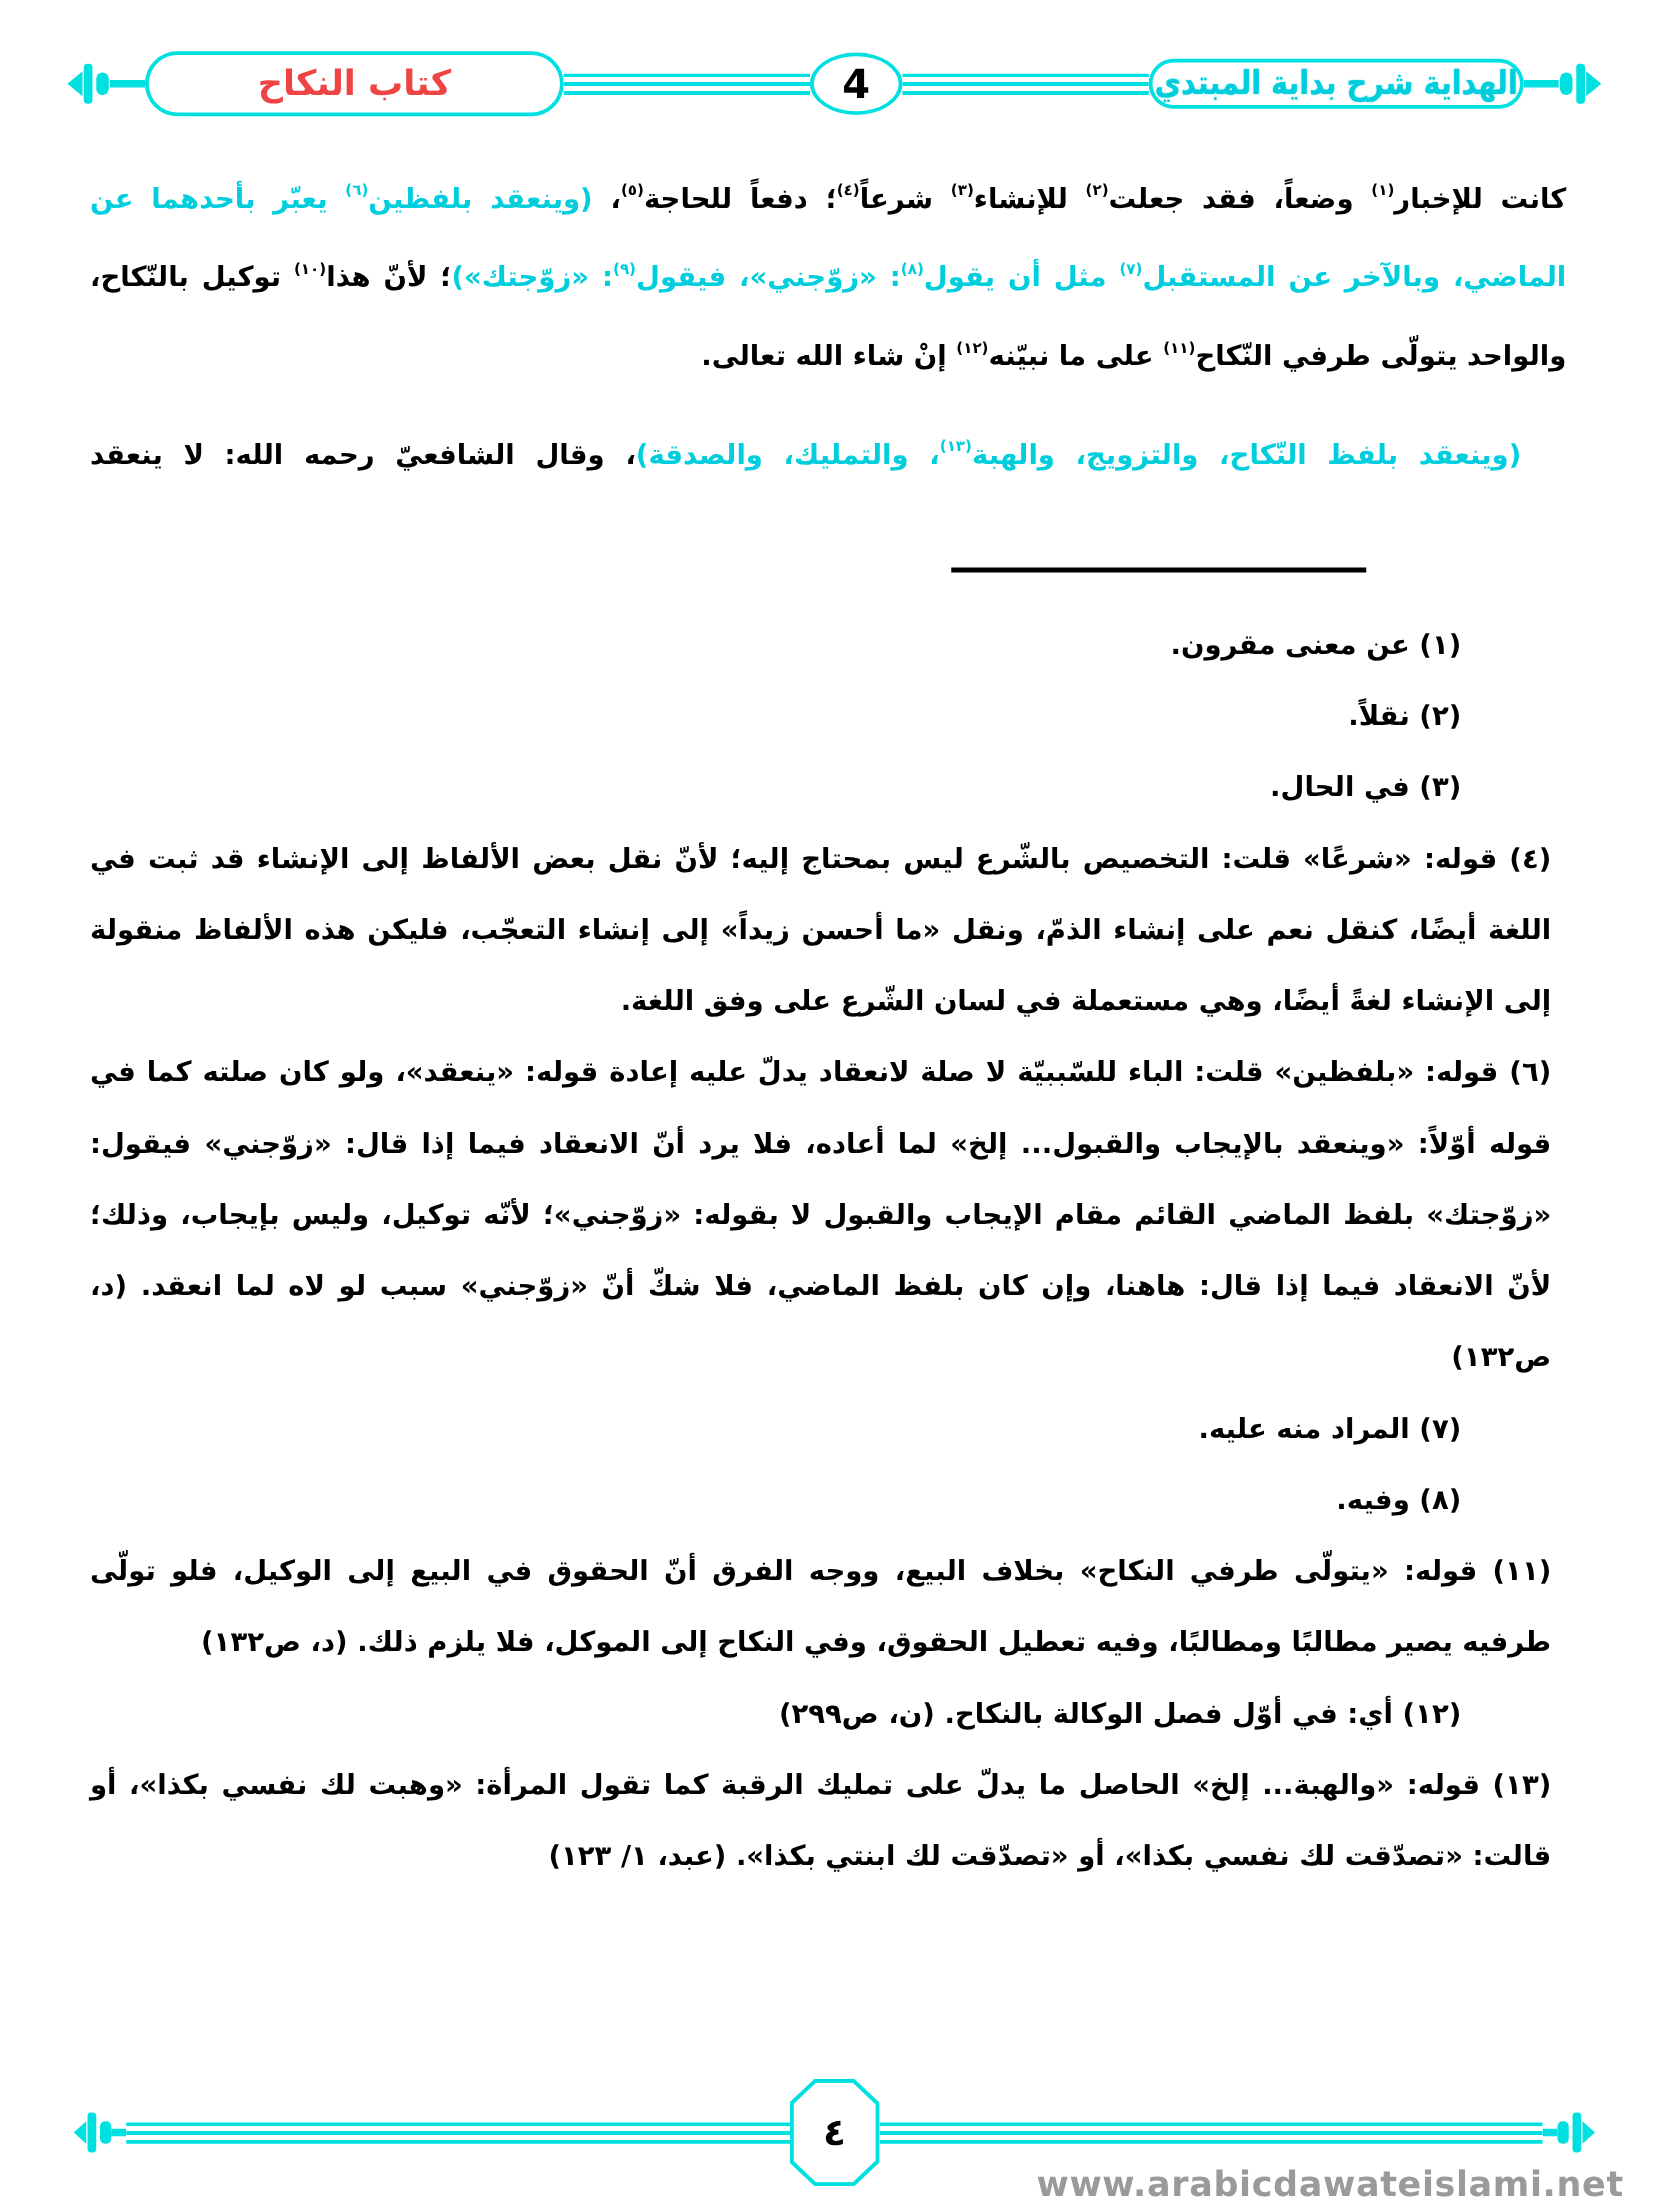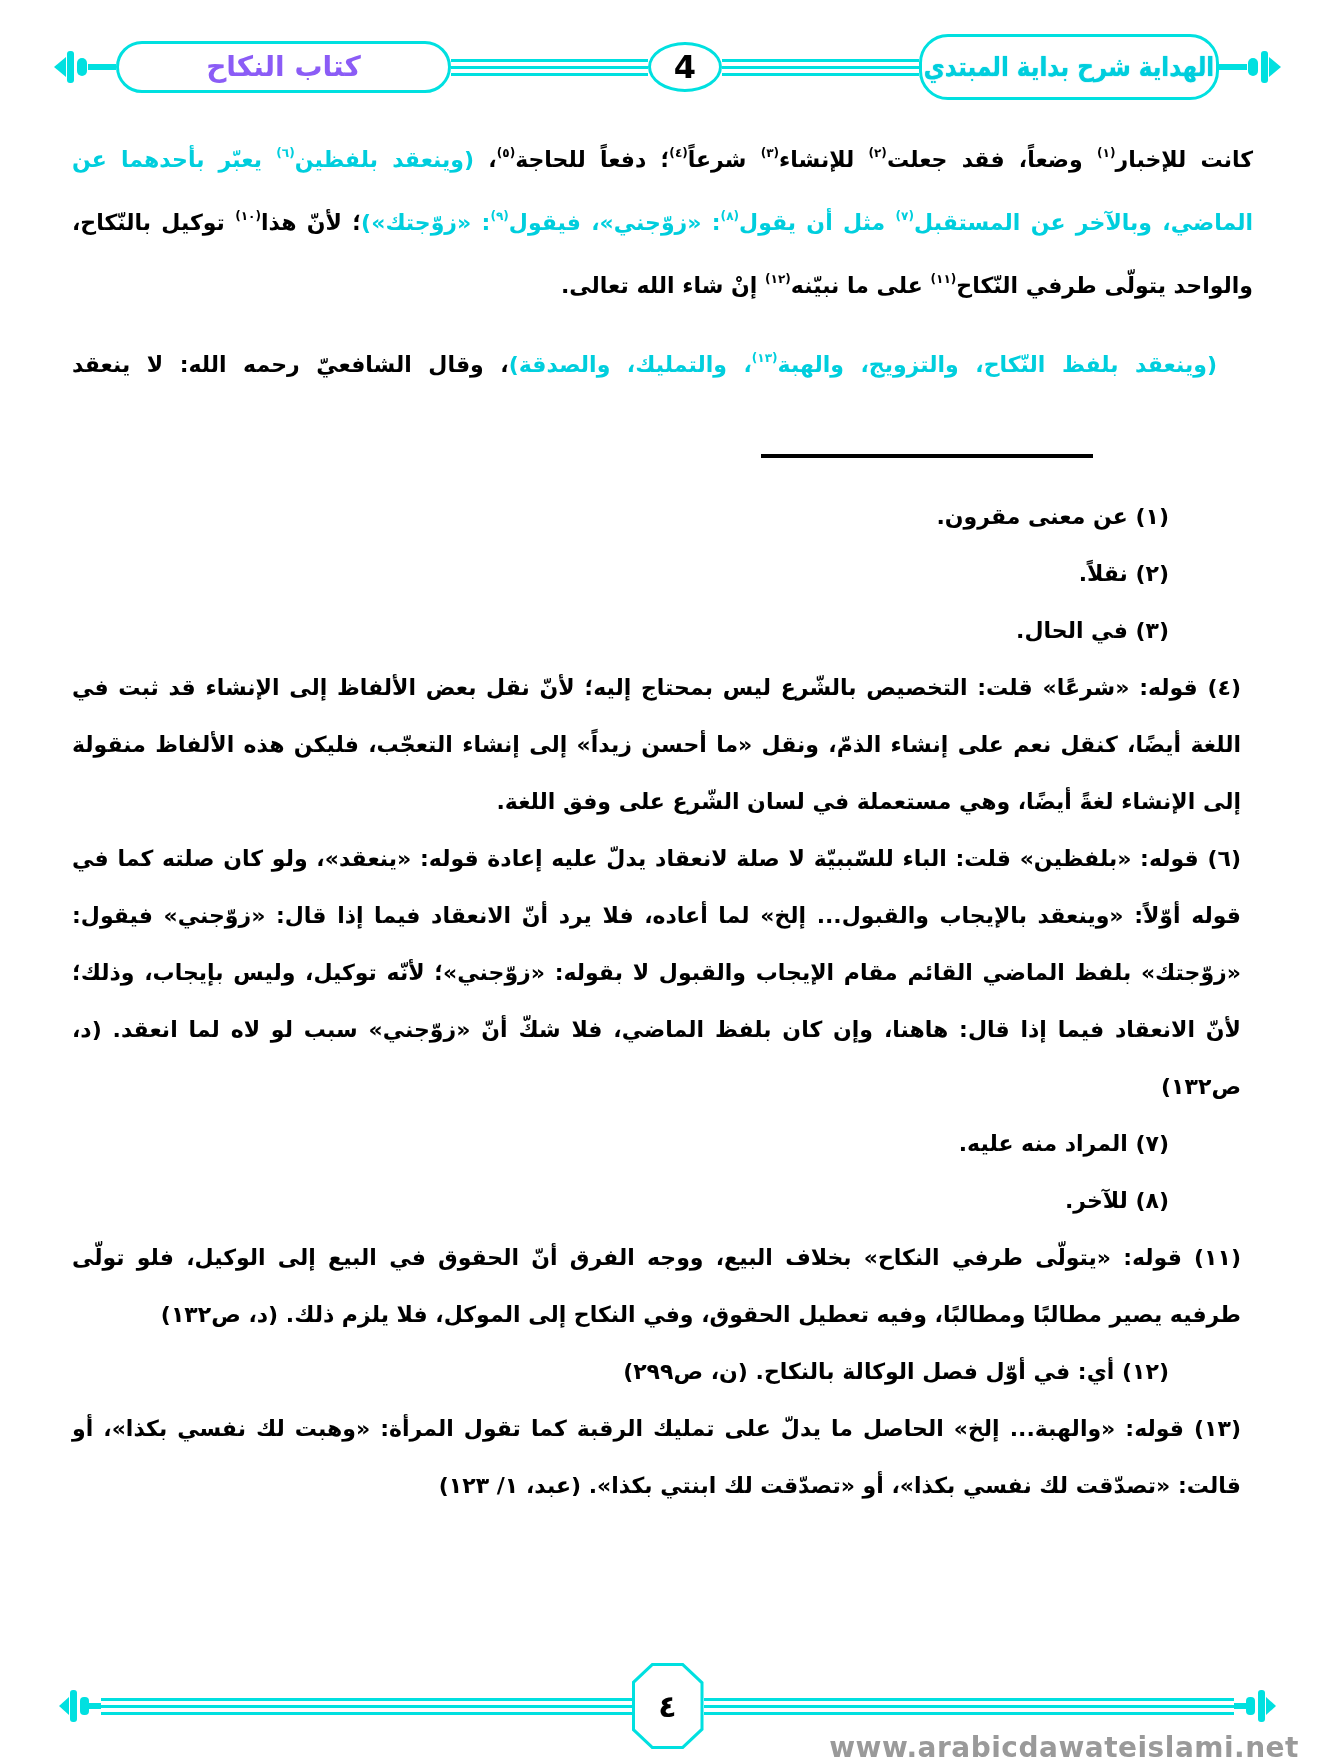--- a/index.html
+++ b/index.html
@@ -29,23 +29,23 @@
   }
   .pill{
     border:3px solid var(--cy);
     border-radius:30px;
     background:#fff;
     display:flex;align-items:center;justify-content:center;
     box-sizing:border-box;
   }
   .pill.title{width:335px;height:52px;}
   .pill.title span{
-    font-size:28px;font-weight:bold;color:#8b5cf6;line-height:1;
+    font-size:28px;font-weight:bold;color:#ef4444;line-height:1;
   }
-  .pill.series{width:300px;height:66px;border-radius:29px;}
+  .pill.series{width:300px;height:40px;border-radius:29px;}
   .pill.series span{
     font-size:23px;font-weight:bold;color:var(--cy-text);
     white-space:nowrap;transform:scaleY(1.15);
     text-shadow:0 0 1px var(--cy-text);
   }
   .oval{
     width:74px;height:50px;border:3px solid var(--cy);
     border-radius:50%;background:#fff;
     display:flex;align-items:center;justify-content:center;
     box-sizing:border-box;flex:0 0 auto;
@@ -152,21 +152,21 @@
 
   <div class="fn-sep"></div>
 
   <section class="footnotes">
       <div class="footnote short"><span class="fn-marker">(١) </span><span class="fn-text">عن معنى مقرون.</span></div>
       <div class="footnote short"><span class="fn-marker">(٢) </span><span class="fn-text">نقلاً.</span></div>
       <div class="footnote short"><span class="fn-marker">(٣) </span><span class="fn-text">في الحال.</span></div>
       <div class="footnote"><span class="fn-marker">(٤) </span><span class="fn-text">قوله: «شرعًا» قلت: التخصيص بالشّرع ليس بمحتاج إليه؛ لأنّ نقل بعض الألفاظ إلى الإنشاء قد ثبت في اللغة أيضًا، كنقل نعم على إنشاء الذمّ، ونقل «ما أحسن زيداً» إلى إنشاء التعجّب، فليكن هذه الألفاظ منقولة إلى الإنشاء لغةً أيضًا، وهي مستعملة في لسان الشّرع على وفق اللغة.</span></div>
       <div class="footnote"><span class="fn-marker">(٦) </span><span class="fn-text">قوله: «بلفظين» قلت: الباء للسّببيّة لا صلة لانعقاد يدلّ عليه إعادة قوله: «ينعقد»، ولو كان صلته كما في قوله أوّلاً: «وينعقد بالإيجاب والقبول... إلخ» لما أعاده، فلا يرد أنّ الانعقاد فيما إذا قال: «زوّجني» فيقول: «زوّجتك» بلفظ الماضي القائم مقام الإيجاب والقبول لا بقوله: «زوّجني»؛ لأنّه توكيل، وليس بإيجاب، وذلك؛ لأنّ الانعقاد فيما إذا قال: هاهنا، وإن كان بلفظ الماضي، فلا شكّ أنّ «زوّجني» سبب لو لاه لما انعقد. (د، ص١٣٢)</span></div>
       <div class="footnote short"><span class="fn-marker">(٧) </span><span class="fn-text">المراد منه عليه.</span></div>
-      <div class="footnote short"><span class="fn-marker">(٨) </span><span class="fn-text">للآخر.</span></div>
+      <div class="footnote short"><span class="fn-marker">(٨) </span><span class="fn-text">وفيه.</span></div>
       <div class="footnote"><span class="fn-marker">(١١) </span><span class="fn-text">قوله: «يتولّى طرفي النكاح» بخلاف البيع، ووجه الفرق أنّ الحقوق في البيع إلى الوكيل، فلو تولّى طرفيه يصير مطالبًا ومطالبًا، وفيه تعطيل الحقوق، وفي النكاح إلى الموكل، فلا يلزم ذلك. (د، ص١٣٢)</span></div>
       <div class="footnote short"><span class="fn-marker">(١٢) </span><span class="fn-text">أي: في أوّل فصل الوكالة بالنكاح. (ن، ص٢٩٩)</span></div>
       <div class="footnote"><span class="fn-marker">(١٣) </span><span class="fn-text">قوله: «والهبة... إلخ» الحاصل ما يدلّ على تمليك الرقبة كما تقول المرأة: «وهبت لك نفسي بكذا»، أو قالت: «تصدّقت لك نفسي بكذا»، أو «تصدّقت لك ابنتي بكذا». (عبد، ١/ ١٢٣)</span></div>
     </section>
 
   <footer class="band bottom">
     <span class="orn">
       <svg width="46" height="44" viewBox="0 0 46 44">
         <path d="M4 22 L14 13 L14 31 Z" fill="#00e0e0"></path>
         <rect x="15" y="6" width="7" height="32" rx="3" fill="#00e0e0"></rect>

